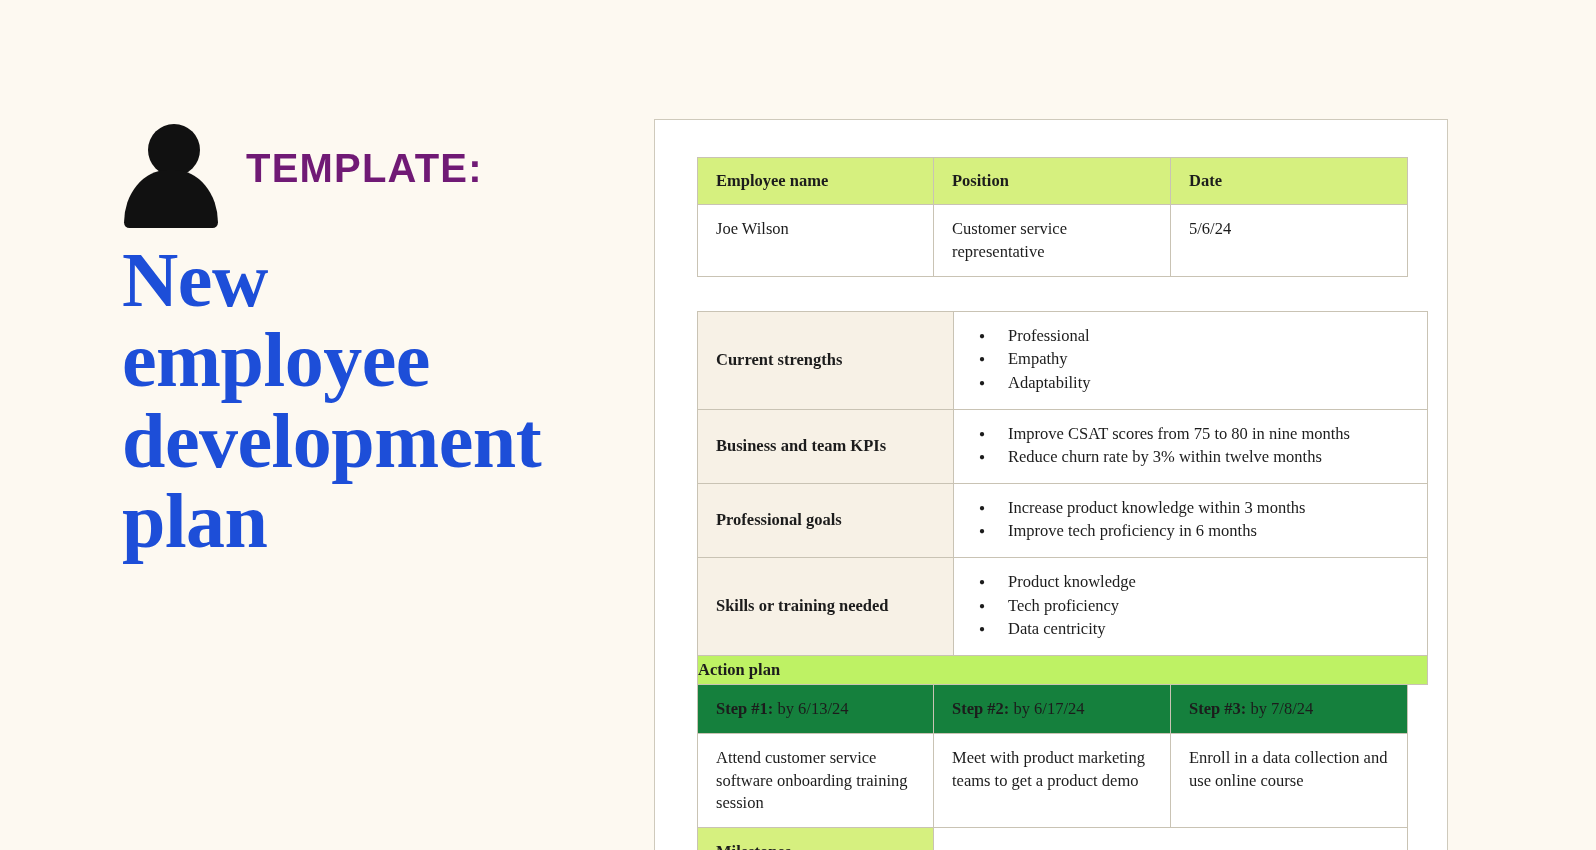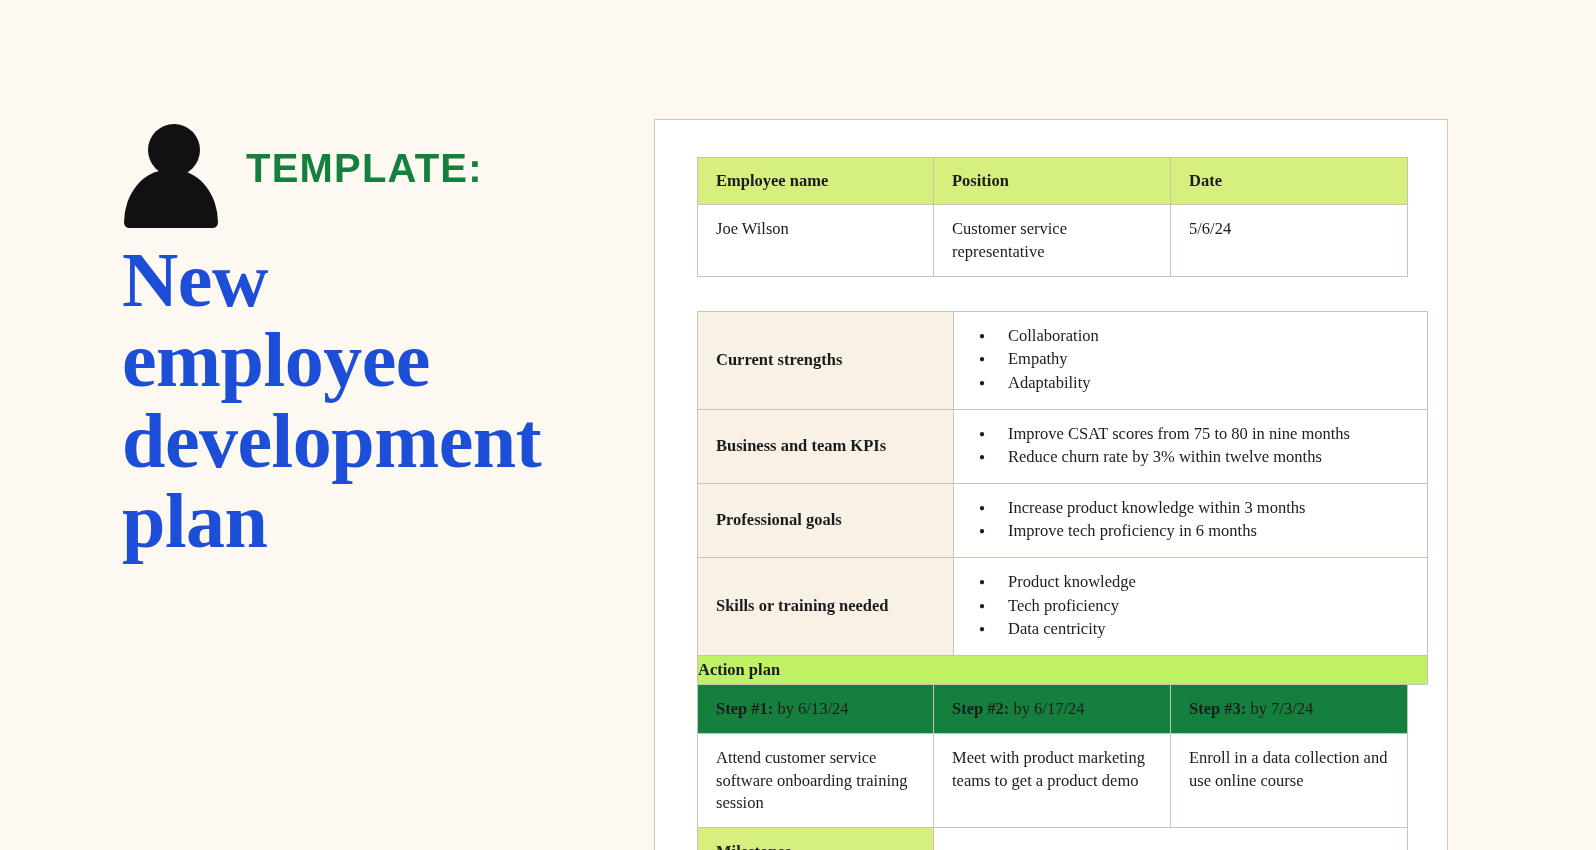--- a/index.html
+++ b/index.html
@@ -53,21 +53,21 @@
     top: 52px;
     width: 94px;
     height: 58px;
     background: #111111;
     border-radius: 48px 48px 6px 6px / 58px 58px 6px 6px;
   }
   .tmpl-label {
     font-size: 40px;
     font-weight: 700;
     letter-spacing: 1.2px;
-    color: #15803d;
+    color: #701a75;
     font-family: "Liberation Sans", sans-serif;
   }
   .doc-title {
     margin-top: 22px;
     font-family: "Liberation Serif", serif;
     font-weight: 700;
     font-size: 78px;
     line-height: 1.03;
     color: #1d4ed8;
     letter-spacing: -0.5px;
@@ -201,21 +201,21 @@
         </table>
 
       <div class="spacer"></div>
 
       <table class="t">
         <tbody>
             <tr>
           <td class="label-cell col-label">Current strengths</td>
           <td class="val-cell col-wide">
             <ul class="bl">
-              <li>Collaboration</li>
+              <li>Professional</li>
               <li>Empathy</li>
               <li>Adaptability</li>
             </ul>
           </td>
         </tr>
         <tr>
           <td class="label-cell col-label">Business and team KPIs</td>
           <td class="val-cell col-wide">
             <ul class="bl">
               <li>Improve CSAT scores from 75 to 80 in nine months</li>
@@ -251,21 +251,21 @@
       <table class="t" style="margin-top:-1px">
         <tbody>
             <tr>
           <td class="step-cell col-a">
             <b>Step #1:</b><span> by 6/13/24</span>
           </td>
           <td class="step-cell col-b">
             <b>Step #2:</b><span> by 6/17/24</span>
           </td>
           <td class="step-cell col-c">
-            <b>Step #3:</b><span> by 7/3/24</span>
+            <b>Step #3:</b><span> by 7/8/24</span>
           </td>
         </tr>
         <tr>
           <td class="plain col-a" style="height:86px">Attend customer service software onboarding training session</td>
           <td class="plain col-b">Meet with product marketing teams to get a product demo</td>
           <td class="plain col-c">Enroll in a data collection and use online course</td>
         </tr>
         <tr>
           <td class="milestone-cell col-label">Milestones</td>
           <td class="val-cell col-wide" colspan="2">

